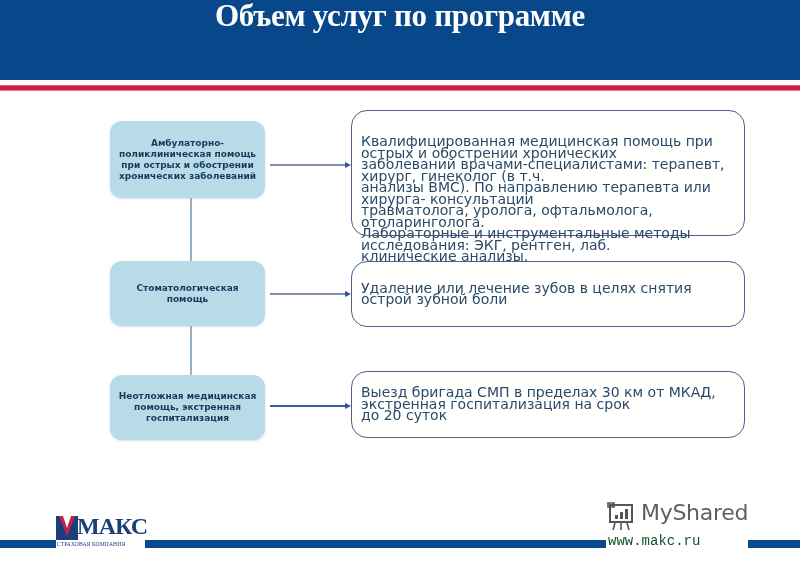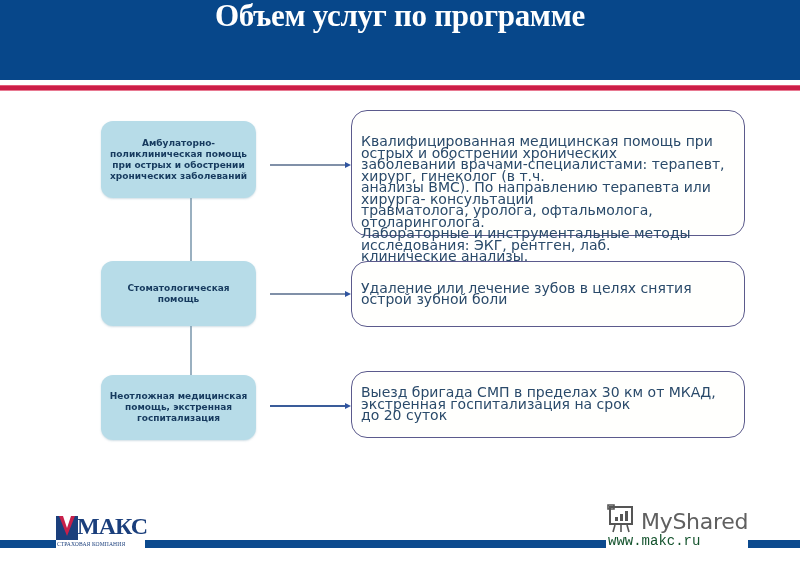--- a/index.html
+++ b/index.html
@@ -15,21 +15,21 @@
     font-family: "Liberation Serif", serif; font-weight: bold; color: #ffffff;
     font-size: 31px; line-height: 36px; letter-spacing: -0.3px;
   }
   .stripe-white { position: absolute; left: 0; top: 80px; width: 800px; height: 5px; background: #ffffff; }
   .stripe-red {
     position: absolute; left: 0; top: 85px; width: 800px; height: 6px;
     background: #cc1e48; border-top: 1px solid #e45a78; border-bottom: 1px solid #e87a92;
   }
 
   .left-box {
-    position: absolute; left: 101px; width: 155px;
+    position: absolute; left: 110px; width: 155px;
     background: #b7dce8; border-radius: 12px;
     display: flex; align-items: center; justify-content: center;
     text-align: center; color: #163a5e; font-weight: bold;
     font-family: "DejaVu Sans", sans-serif; font-size: 9px; line-height: 11px;
     padding: 4px 6px;
     box-shadow: 0 1px 2px rgba(120,160,180,0.35);
   }
   .right-box {
     position: absolute; left: 351px; width: 394px;
     border: 1.4px solid #5b5a8c; border-radius: 16px; background: #fffffd;
@@ -56,21 +56,21 @@
     font-weight: bold; font-size: 24px; line-height: 26px; color: #1b3f7c; letter-spacing: -1px;
   }
   .logo-sub {
     position: absolute; left: 1px; top: 28px; font-family: "Liberation Serif", serif;
     font-size: 5.6px; line-height: 7px; color: #1b3f7c; white-space: nowrap; letter-spacing: 0.1px;
   }
   .site-url {
     position: absolute; left: 606px; top: 533px; font-family: Liberation Mono, monospace;
     font-size: 14px; line-height: 16px; color: #14532d; background: #ffffff; padding: 0 2px;
   }
-  .watermark { position: absolute; left: 605px; top: 500px; height: 34px; display: flex; align-items: flex-end; }
+  .watermark { position: absolute; left: 605px; top: 500px; height: 34px; display: flex; align-items: flex-start; }
   .watermark-text {
     font-family: "DejaVu Sans", sans-serif; font-size: 22px; color: #606060; margin-left: 6px; letter-spacing: -0.3px;
   }
 </style>
 </head>
 <body>
 
 <div class="header-band">
   <div class="title">
     <div>Объем услуг по программе</div>

